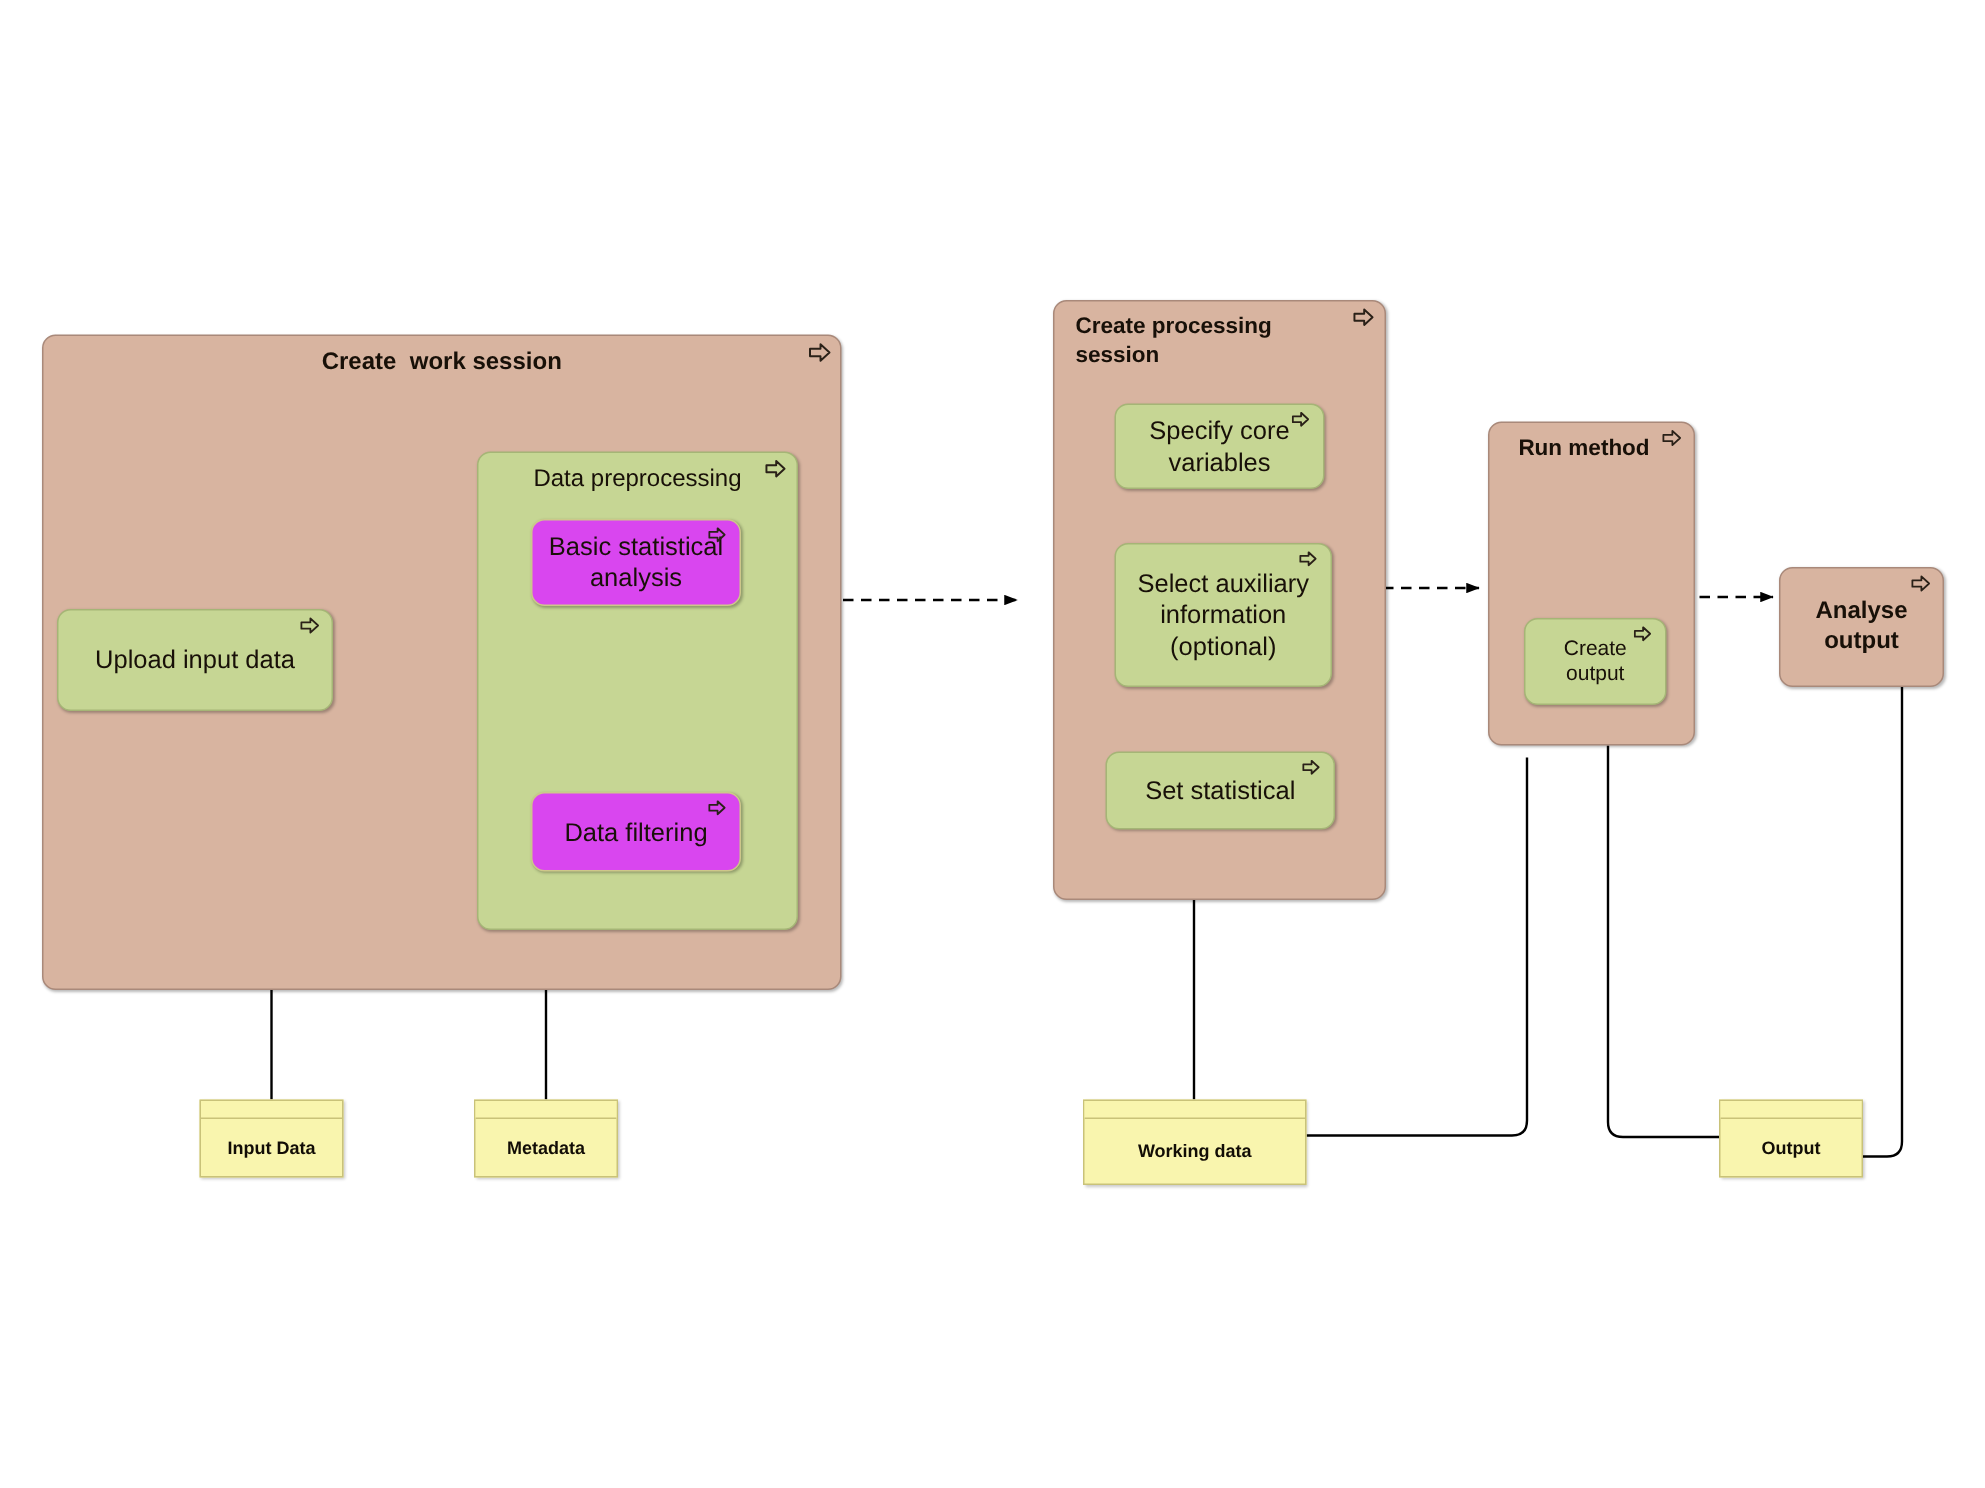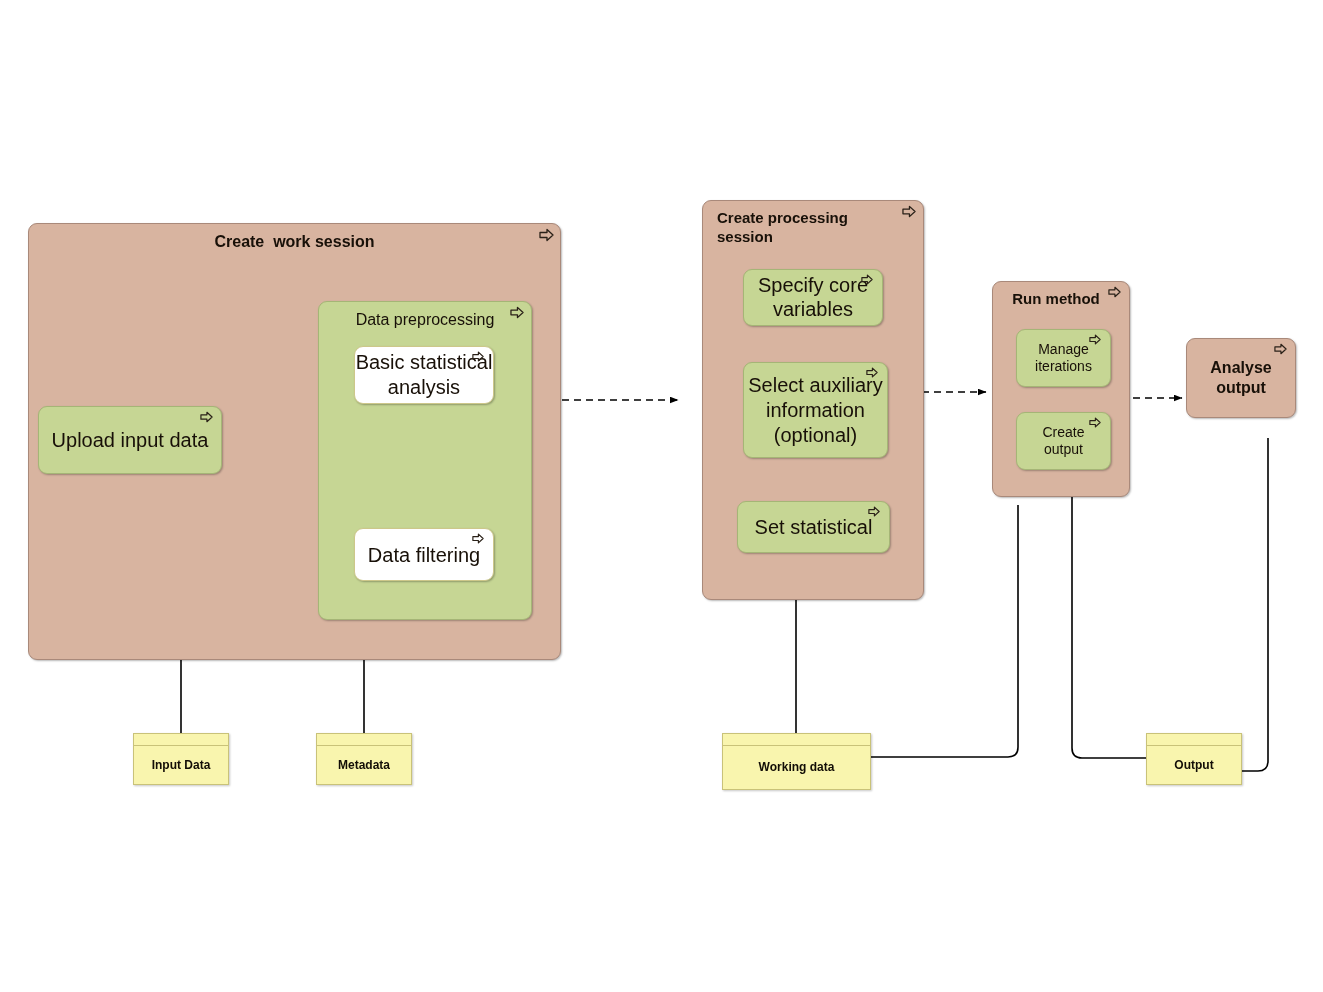--- a/index.html
+++ b/index.html
@@ -38,21 +38,21 @@
   }
   .node.process {           
     background: #D8B4A0;
     border-color: #a9897a;
   }
   .node.sub {               
     background: #C6D694;
     border-color: #a5b576;
   }
   .node.leaf {              
-    background: #ffffff;
+    background: #d946ef;
     border-color: #cdc78a;
   }
 
   .node-title {
     position: absolute;
     left: 0;
     right: 0;
     text-align: center;
     color: #181008;
     line-height: 1.24;
@@ -66,21 +66,21 @@
   .node.sub > .node-title {
     top: 8px;
     font-weight: normal;
     font-size: 16px;
   }
   
   .node.centered > .node-title {
     top: 50%;
     transform: translateY(-50%);
     font-weight: normal;
-    font-size: 20px;
+    font-size: 17px;
   }
   .node.process.centered > .node-title {
     font-weight: bold;
     font-size: 17px;
   }
 
   
   .corner-arrow {
     position: absolute;
     top: 4px;
@@ -239,42 +239,33 @@
   </div>
 
   <div class="node process" style="left:992px; top:281px; width:138px; height:216px;">
     <div class="node-title" style="text-align:center; left:14px; right:24px; font-size:15px;">Run method</div>
     <span class="corner-arrow">
       <svg width="13" height="12" viewBox="0 0 15 14">
         <path d="M1,4.5 L8,4.5 L8,1.5 L14,7 L8,12.5 L8,9.5 L1,9.5 z" fill="none" stroke="#2a2118" stroke-width="1.4" stroke-linejoin="round"></path>
       </svg>
     </span>
 
-    <div class="node sub centered" style="left:23px; top:47px; width:95px; height:58px;">
-      <div class="node-title" style="font-size:14px;">Manage
-iterations</div>
-      <span class="corner-arrow">
-        <svg width="12" height="11" viewBox="0 0 15 14">
-          <path d="M1,4.5 L8,4.5 L8,1.5 L14,7 L8,12.5 L8,9.5 L1,9.5 z" fill="none" stroke="#2a2118" stroke-width="1.5" stroke-linejoin="round"></path>
-        </svg>
-      </span>
-    </div>
 
     <div class="node sub centered" style="left:23px; top:130px; width:95px; height:58px;">
       <div class="node-title" style="font-size:14px;">Create
 output</div>
       <span class="corner-arrow">
         <svg width="12" height="11" viewBox="0 0 15 14">
           <path d="M1,4.5 L8,4.5 L8,1.5 L14,7 L8,12.5 L8,9.5 L1,9.5 z" fill="none" stroke="#2a2118" stroke-width="1.5" stroke-linejoin="round"></path>
         </svg>
       </span>
     </div>
   </div>
 
-  <div class="node process centered" style="left:1186px; top:338px; width:110px; height:80px;">
+  <div class="node process centered" style="left:1186px; top:378px; width:110px; height:80px;">
     <div class="node-title" style="font-size:16px;">Analyse
 output</div>
     <span class="corner-arrow">
       <svg width="13" height="12" viewBox="0 0 15 14">
         <path d="M1,4.5 L8,4.5 L8,1.5 L14,7 L8,12.5 L8,9.5 L1,9.5 z" fill="none" stroke="#2a2118" stroke-width="1.4" stroke-linejoin="round"></path>
       </svg>
     </span>
   </div>
 
   <div class="store" style="left:133px; top:733px; width:96px; height:52px;">

